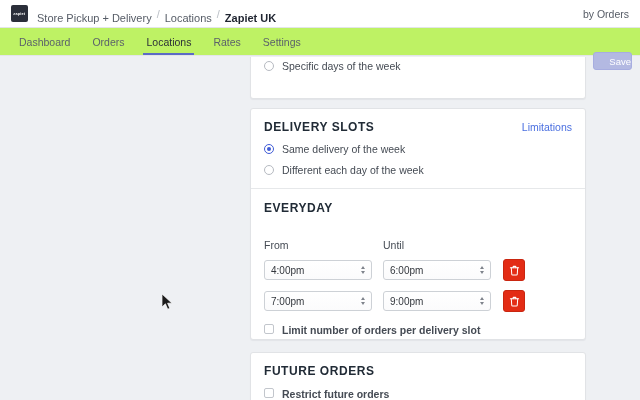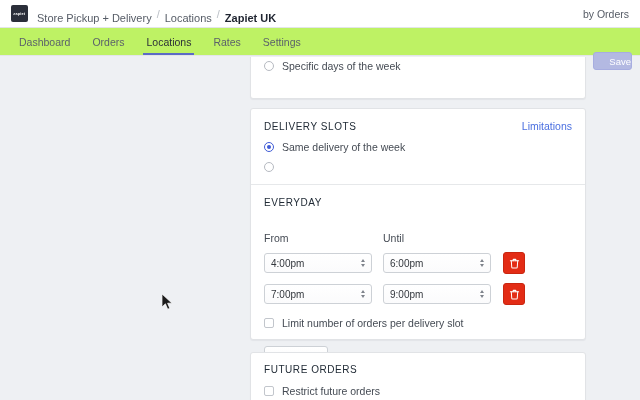--- a/index.html
+++ b/index.html
@@ -72,21 +72,21 @@
     position: absolute; left: 242px; width: 336px;
     background: #ffffff;
     border: 1px solid #e1e3e6;
     border-radius: 3px;
     box-shadow: 0 1px 1px rgba(22,29,37,.05);
   }
   .card-pad { padding: 11px 13px; }
   .divider { height: 1px; background: #e6e8ea; }
 
   .sec-title {
-    font-size: 10px; font-weight: normal;
+    font-size: 12px; font-weight: bold;
     color: #212b36; letter-spacing: .55px;
     text-transform: uppercase;
   }
   .link { font-size: 10.5px; color: #4a6fe0; }
   .row-between { display: flex; align-items: center; justify-content: space-between; }
 
   
   .opt { display: flex; align-items: center; margin-top: 9px; }
   .radio {
     width: 10px; height: 10px; border-radius: 50%;
@@ -135,21 +135,21 @@
 
   .del-btn {
     width: 22px; height: 22px; margin-left: 12px;
     border-radius: 3px; background: #e32c15;
     border: 1px solid #c92610;
     display: flex; align-items: center; justify-content: center;
     flex: none;
   }
 
   
-  .chk-row { display: flex; align-items: center; margin-top: 12px; }
+  .chk-row { display: flex; margin-top: 12px; font-weight: bold; }
   .chk {
     width: 10px; height: 10px; border-radius: 2px;
     border: 1px solid #c2c6cc; background: #fff;
     flex: none; margin-right: 8px;
   }
   .chk-label { font-size: 10.5px; color: #454b54; }
 
   .add-btn {
     margin-top: 17px; height: 21px; width: 64px;
     border: 1px solid #cdd1d6; border-radius: 3px;
@@ -222,20 +222,21 @@
         <div class="row-between">
           <span class="sec-title">Delivery slots</span>
           <span class="link">Limitations</span>
         </div>
         <div class="opt">
           <span class="radio on"></span>
           <span class="opt-label">Same delivery of the week</span>
         </div>
         <div class="opt">
           <span class="radio"></span>
+          <span class="opt-label">Different each day of the week</span>
         </div>
       </div>
 
       <div class="divider"></div>
 
       <div class="card-pad" style="padding-top:12px; padding-bottom:14px;">
         <div class="sec-title">Everyday</div>
 
         <div class="col-heads">
           <span class="col-head from">From</span>

